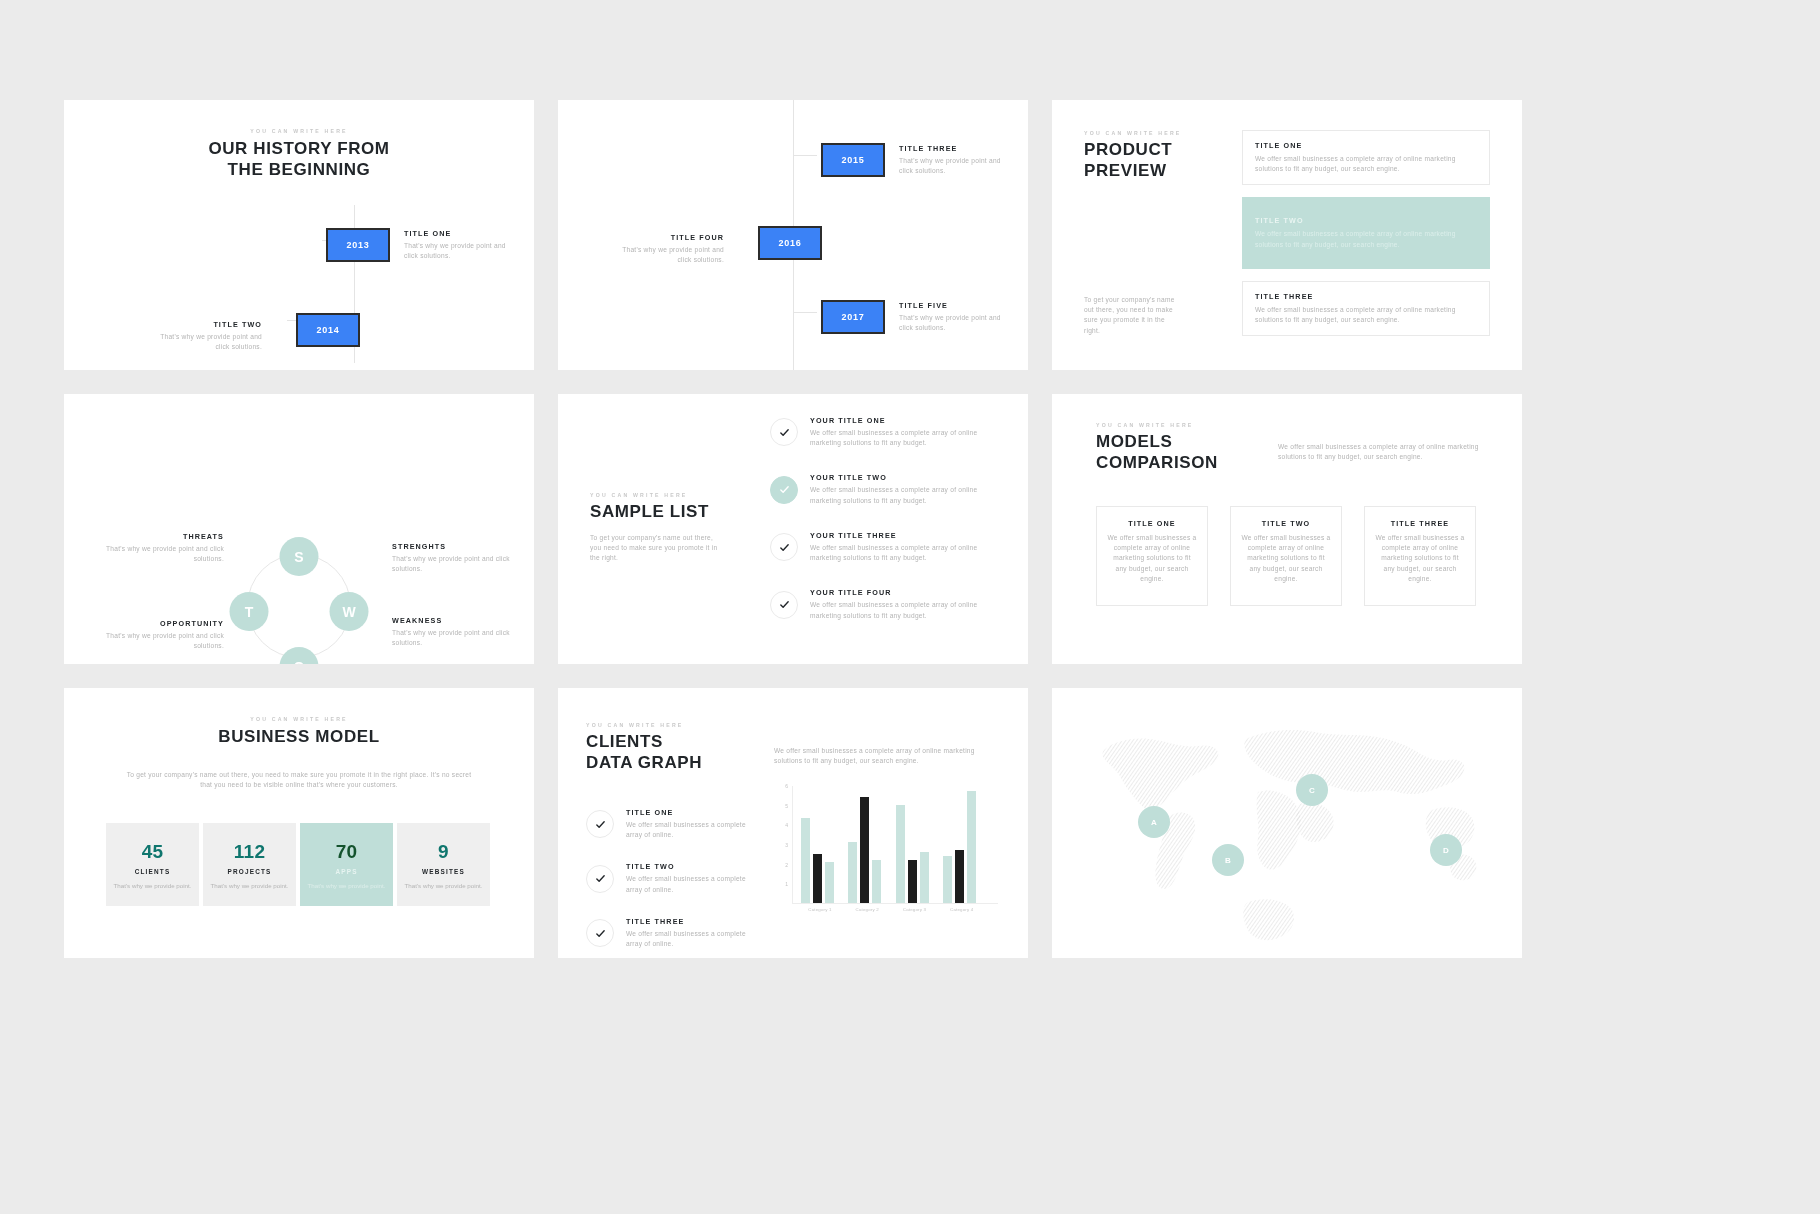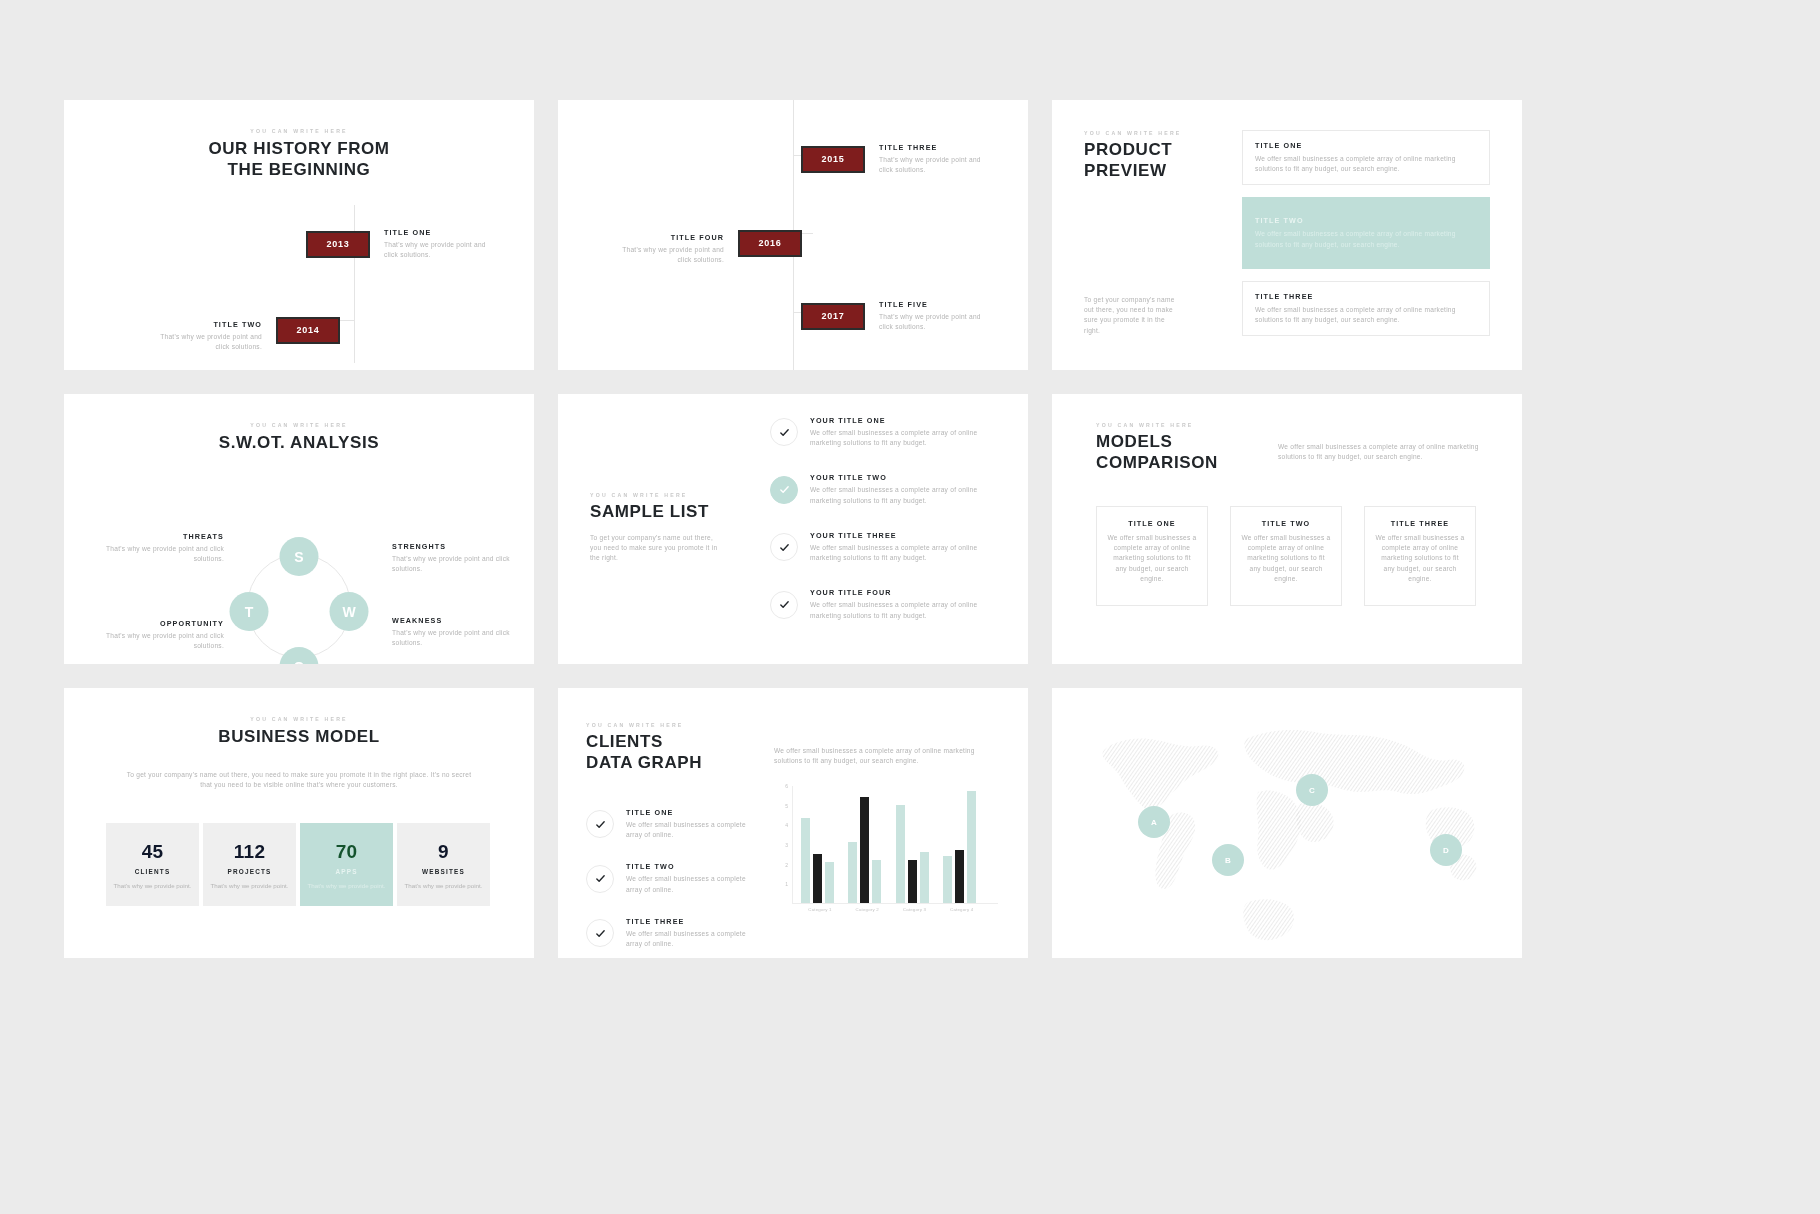--- a/index.html
+++ b/index.html
@@ -55,25 +55,26 @@
   }
 
   
   .tl-head { padding-top: 28px; }
   .tl-head .eyebrow { margin-bottom: 5px; }
   .s1-axis {
     position: absolute; left: 290px; top: 105px;
     width: 1px; height: 158px; background: #e4e4e4;
   }
   .yrbox {
-    background: #7f1d1d; color: #fff;
+    background: #3b82f6; color: #fff;
     font-size: 9px; font-weight: 700; letter-spacing: 0.8px;
     display: flex; align-items: center; justify-content: center;
-    width: 64px; height: 27px;
+    width: 64px; height: 34px;
     border: 2px solid #2c2c2c;
+    margin-left: 20px;
   }
   .node { position: absolute; display: flex; align-items: center; gap: 0; }
   .lead { position: absolute; height: 1px; background: #e4e4e4; }
   .txt-l { text-align: right; margin-top: 12px; }
   .txt-r { text-align: left; }
   .node .ttl { margin-bottom: 3px; }
 
   
   .pp-card {
     border: 1px solid #e9e9e9;
@@ -120,21 +121,21 @@
   .mc-card .ttl { margin-bottom: 5px; display:block; }
 
   
   .stat {
     width: 93px; height: 83px;
     background: #efefef;
     display: flex; flex-direction: column; align-items: center;
     justify-content: center; text-align: center; padding-top: 2px;
   }
   .stat.accent { background: #bfded8; }
-  .stat .num { font-size: 19px; font-weight: 700; color: #0f172a; letter-spacing: 0.3px; }
+  .stat .num { font-size: 19px; font-weight: 700; color: #0f766e; letter-spacing: 0.3px; }
   .stat.accent .num { color: #14532d; }
   .stat .lab { font-size: 6.4px; font-weight: 700; color: #22262a; letter-spacing: 1.2px; margin: 5px 0 6px; }
   .stat.accent .lab { color: #e7f4f1; }
   .stat .sub { font-size: 6.2px; color: #b4b4b4; line-height: 1.5; }
   .stat.accent .sub { color: #ddeeea; }
 
   
   .chart-wrap { position: absolute; left: 218px; top: 98px; width: 222px; height: 140px; }
   .y-axis { position: absolute; left: 0; top: 0; width: 14px; height: 118px; }
   .y-tick { position: absolute; right: 2px; font-size: 5px; color: #c4c4c4; transform: translateY(-50%); }
@@ -240,24 +241,20 @@
         <div class="body-txt" style="color:#dcefeb;">We offer small businesses a complete array of online marketing solutions to fit any budget, our search engine.</div>
       </div>
       <div class="pp-card" style="margin-top:12px;">
         <div class="ttl">TITLE THREE</div>
         <div class="body-txt">We offer small businesses a complete array of online marketing solutions to fit any budget, our search engine.</div>
       </div>
     </div>
   </div>
 
   <div class="slide">
-    <div class="tl-head">
-      <div class="eyebrow">YOU CAN WRITE HERE</div>
-      <div class="headline">S.W.OT. ANALYSIS</div>
-    </div>
 
     <div class="swot-ring"></div>
     <div class="swot-c" style="left:50%; top:143px; transform:translateX(-50%);">
       <span>S</span>
     </div>
     <div class="swot-c" style="left:50%; top:198px; transform:translateX(-50%) translateX(50px);">
       <span>W</span>
     </div>
     <div class="swot-c" style="left:50%; top:253px; transform:translateX(-50%);">
       <span>O</span>

